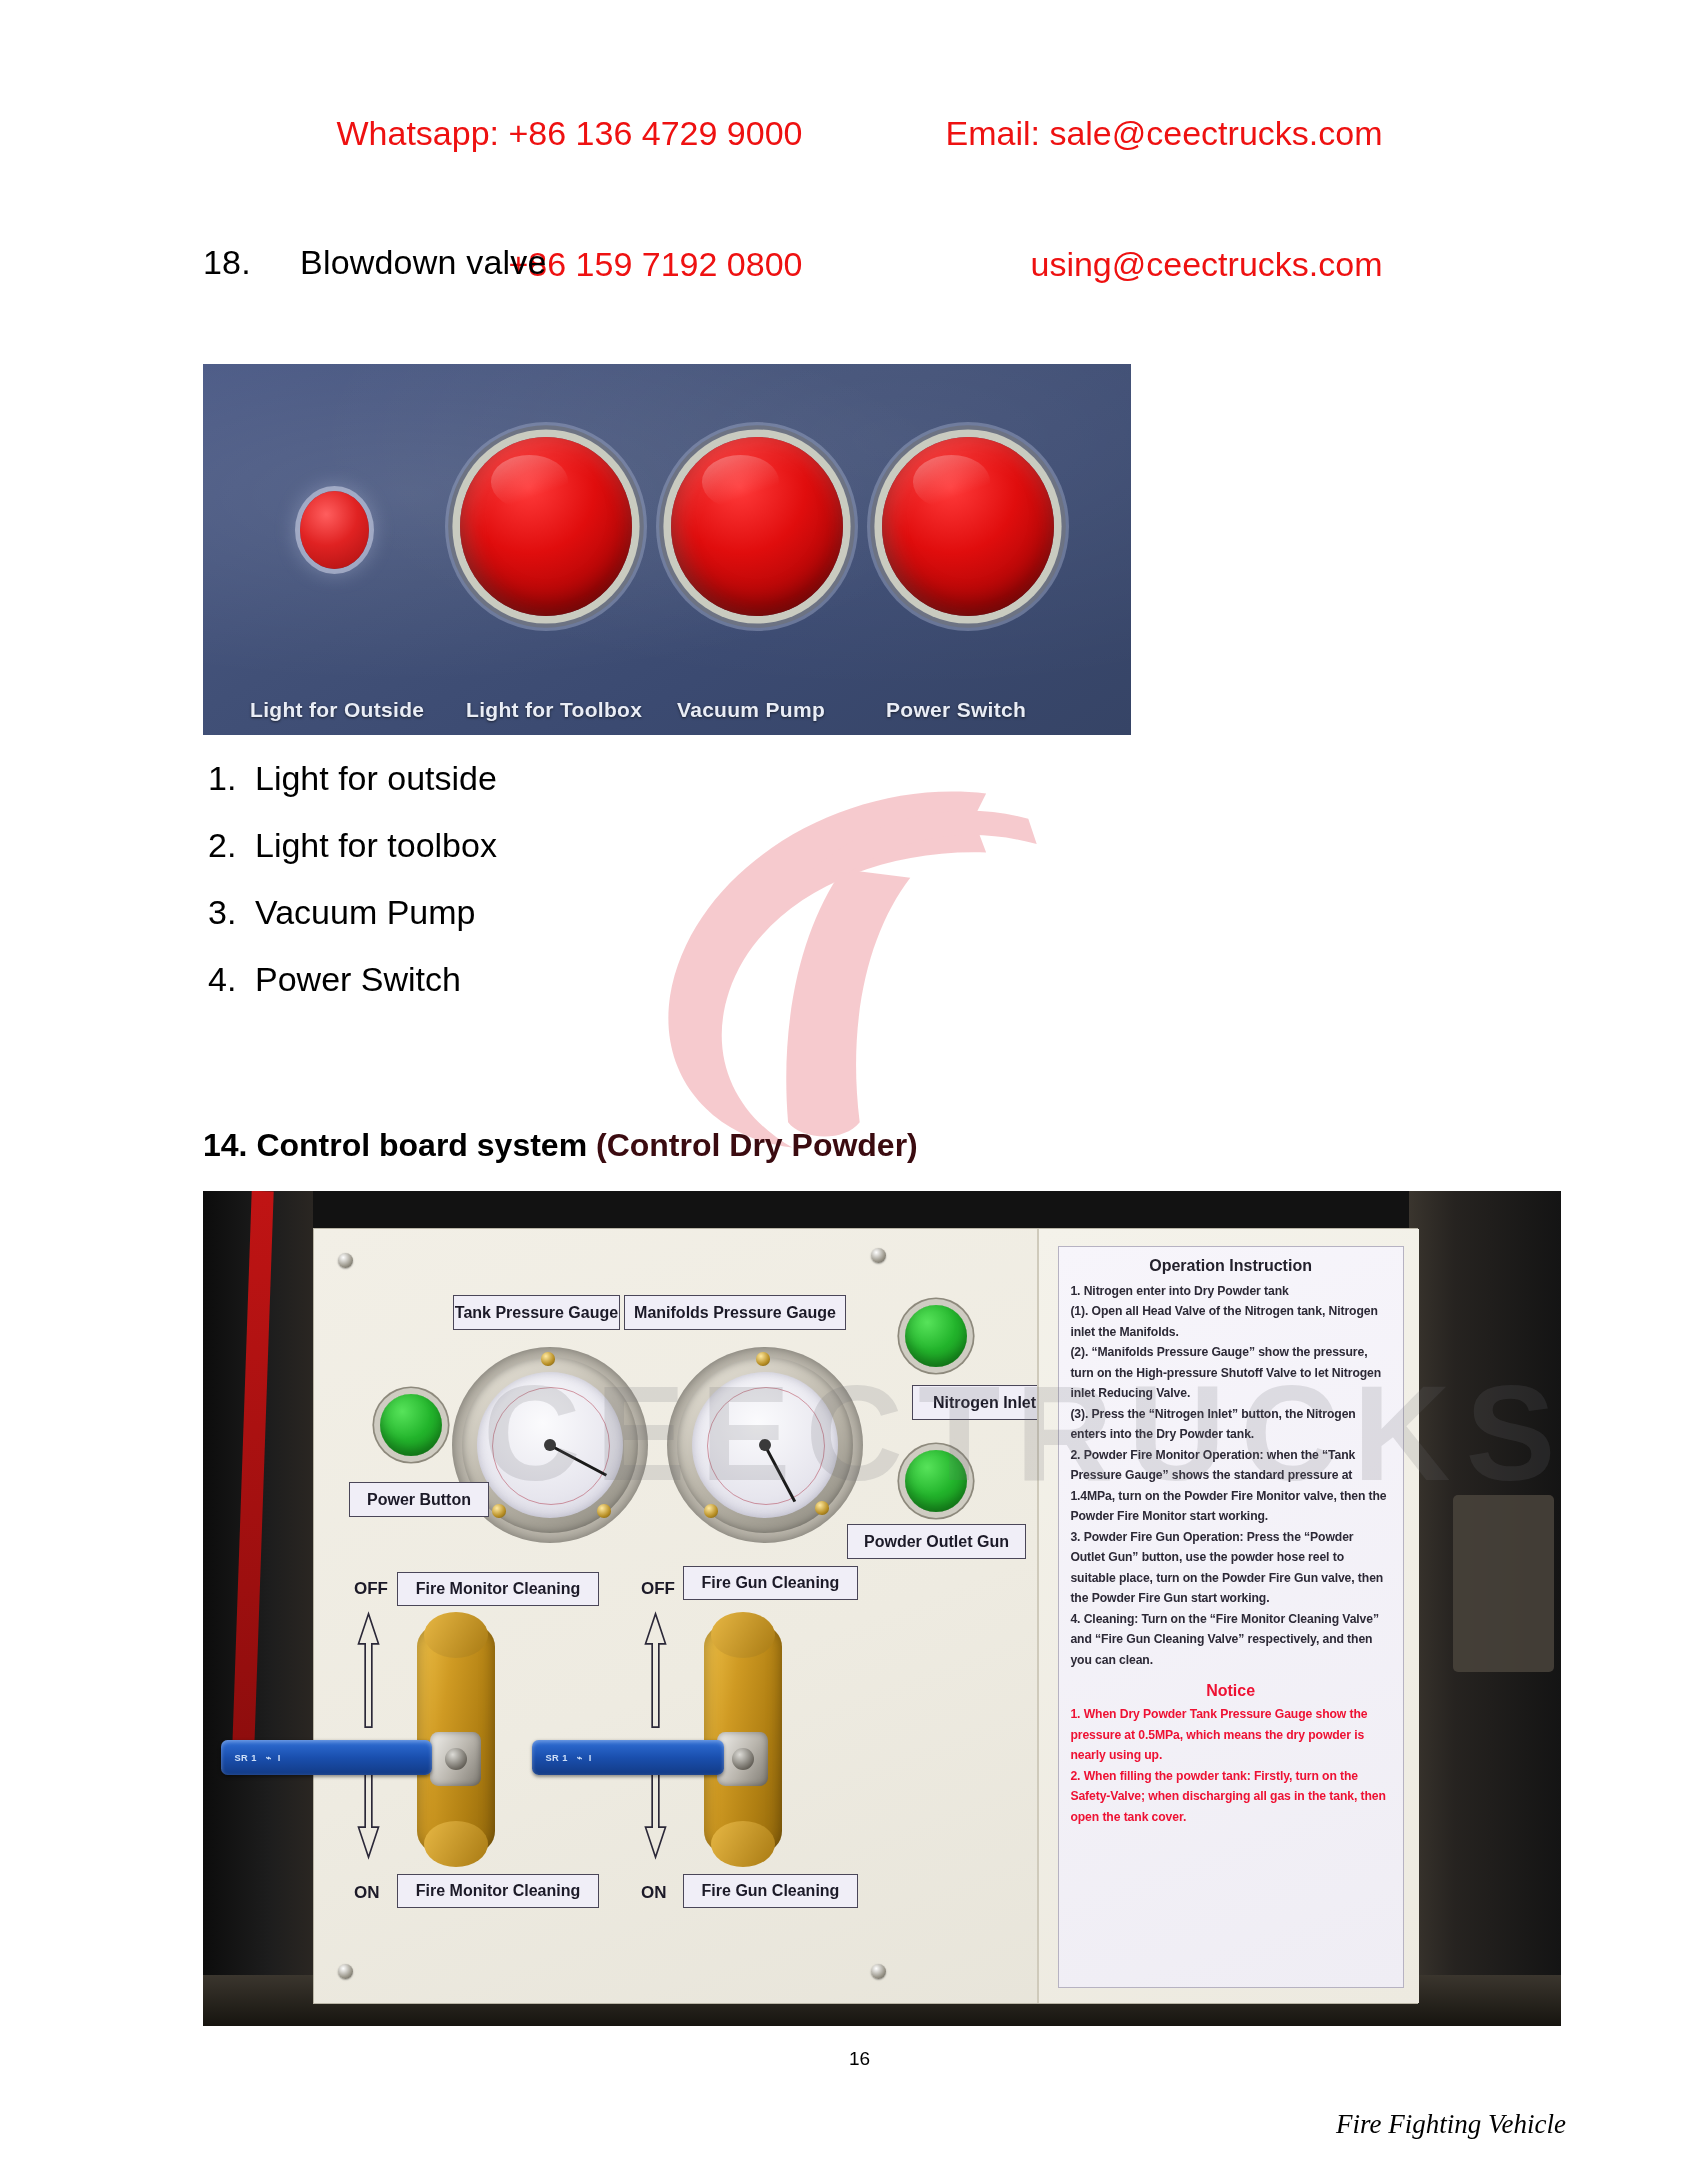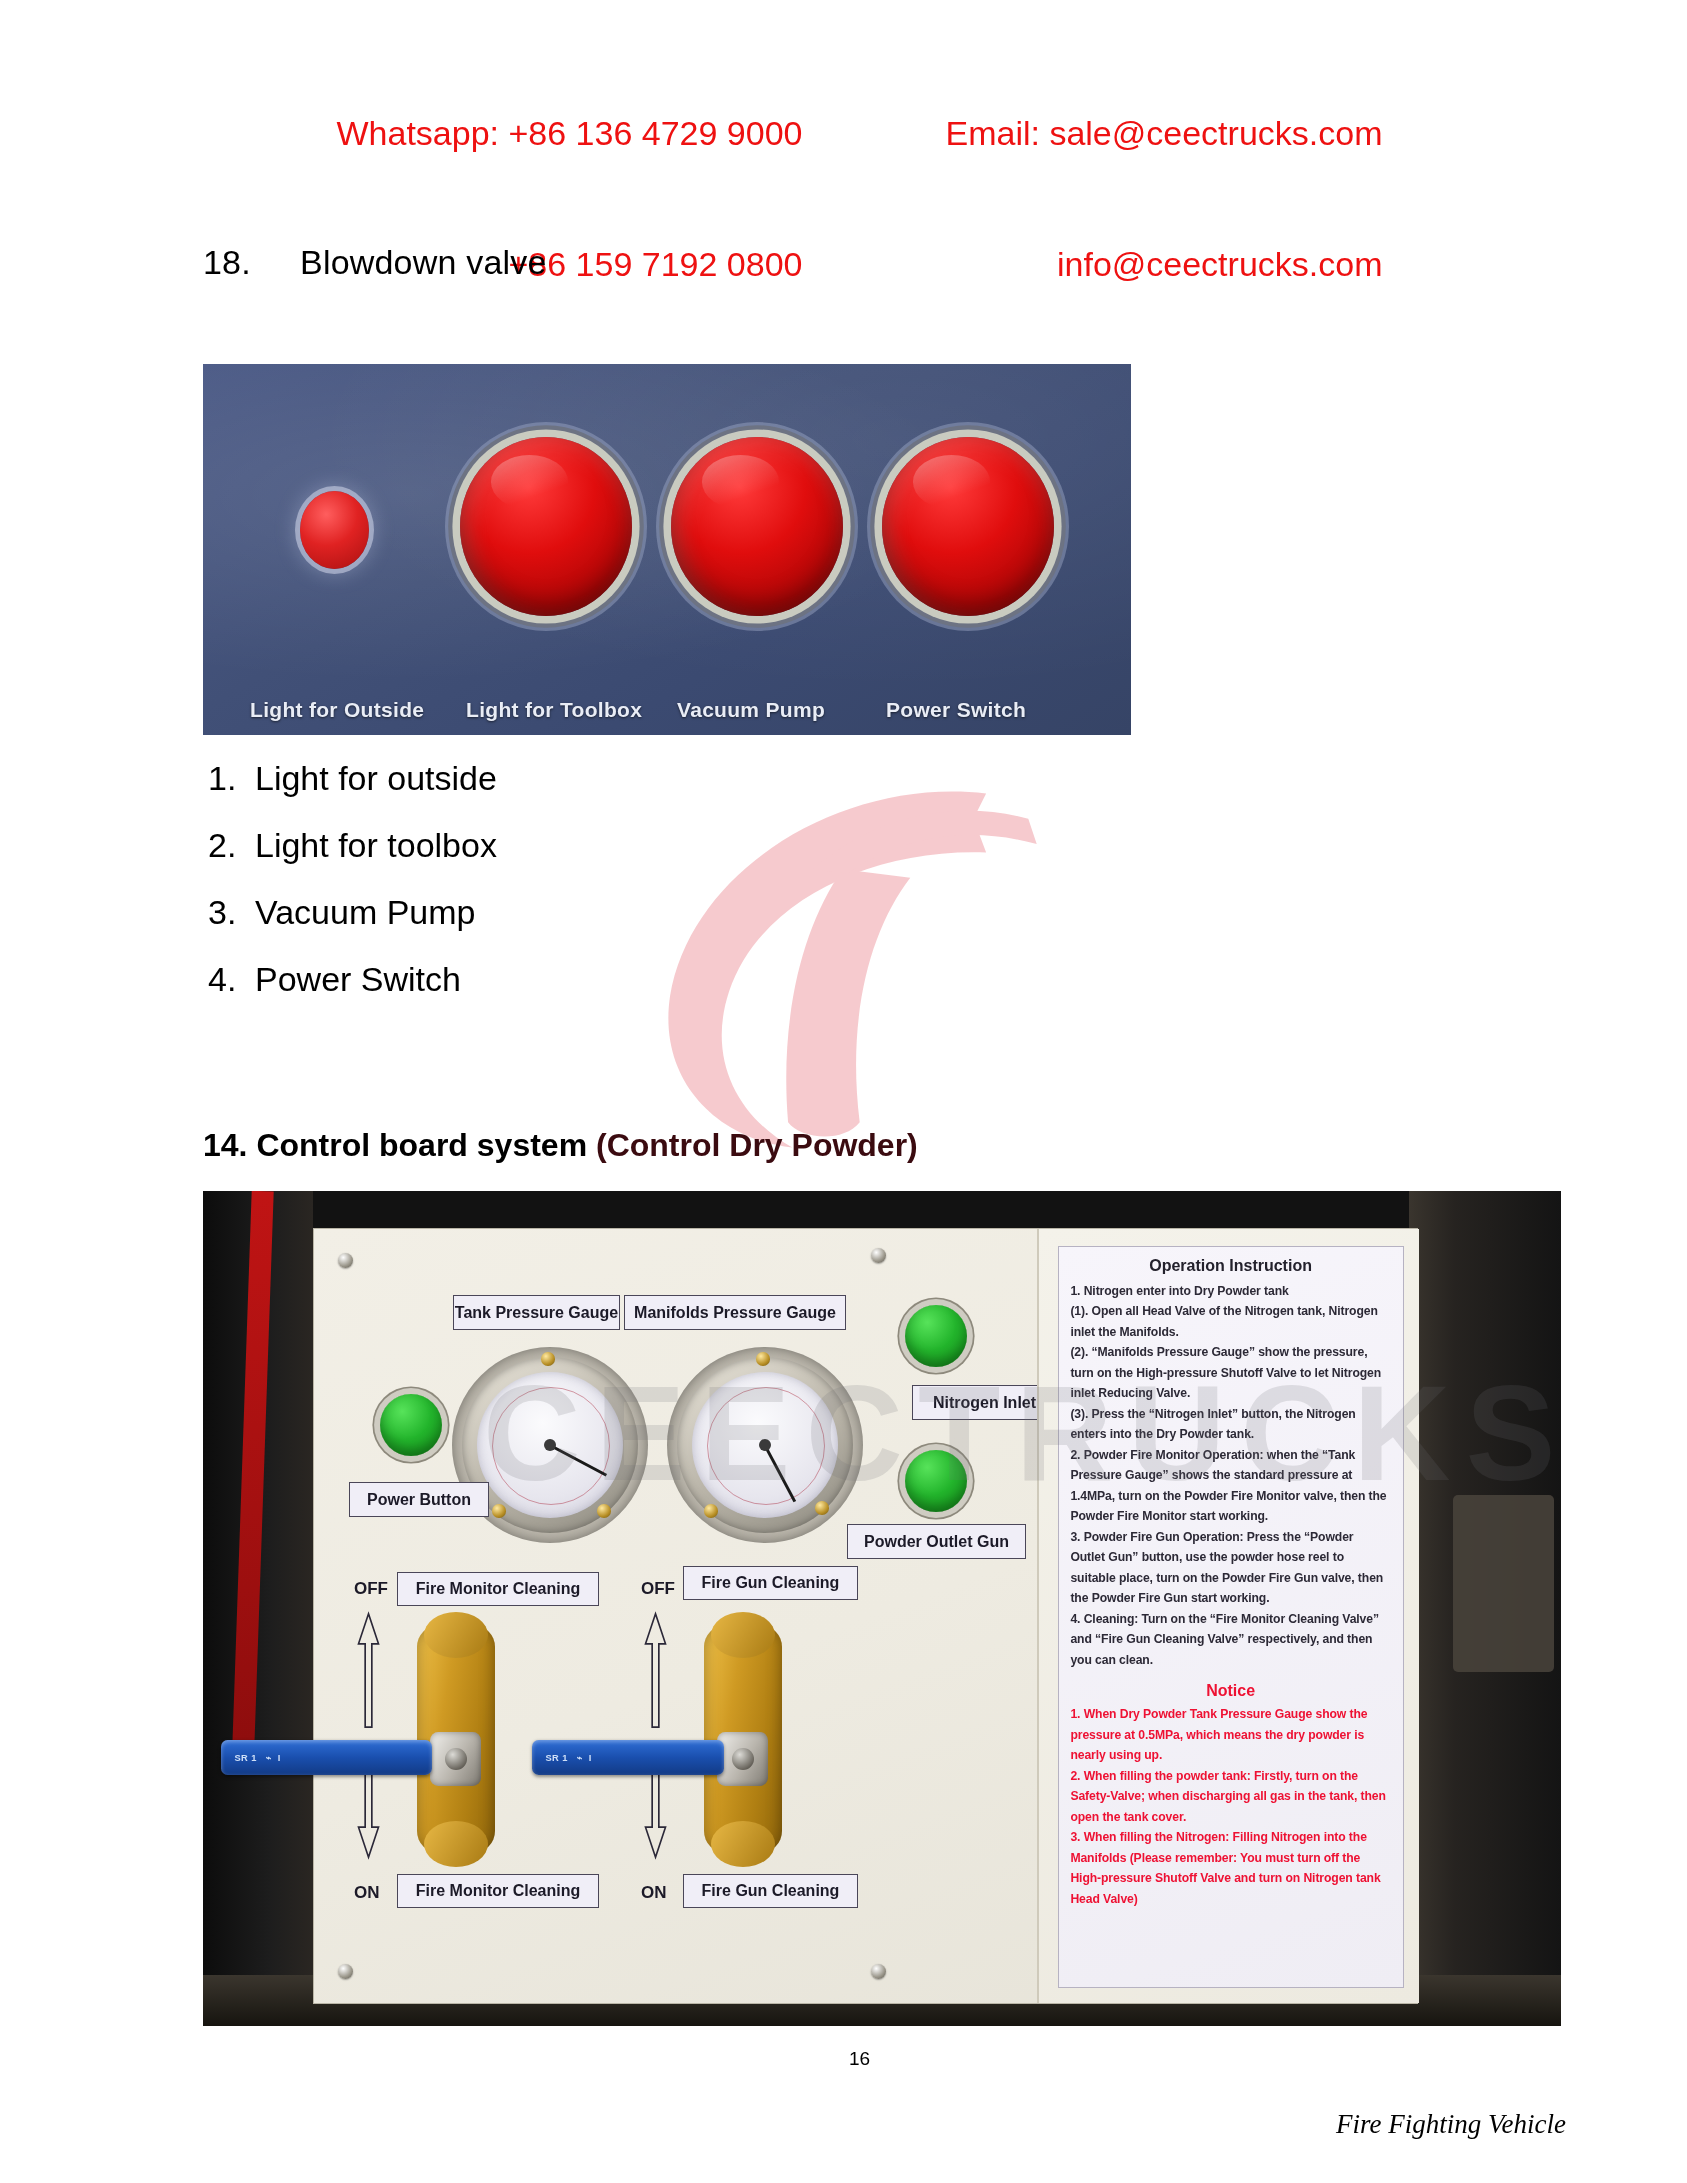--- a/index.html
+++ b/index.html
@@ -262,21 +262,21 @@
 
 <div class="page">
 
   <div class="doc-header">
     <div class="hdr-col left">
       <div>Whatsapp: +86 136 4729 9000</div>
       <div>+86 159 7192 0800</div>
     </div>
     <div class="hdr-col right">
       <div>Email: sale@ceectrucks.com</div>
-      <div>info@ceectrucks.com</div>
+      <div>using@ceectrucks.com</div>
     </div>
   </div>
 
   <div class="watermark">
     <svg viewBox="0 0 560 480" width="472" height="405" aria-hidden="true">
       <path d="M470 30 C300 10 120 120 95 270 C80 370 150 440 240 450 C170 410 140 340 165 265 C200 160 330 95 470 100 L455 60 Z" fill="#f6c8cc"></path>
       <path d="M300 120 C250 190 225 300 235 420 C250 440 300 445 320 420 C305 300 330 195 380 130 Z" fill="#f6c8cc"></path>
       <path d="M520 60 C430 35 330 60 265 120 L305 125 C370 80 450 68 530 90 Z" fill="#f6c8cc"></path>
     </svg>
   </div>
@@ -417,21 +417,20 @@
           <div class="iline">(1). Open all Head Valve of the Nitrogen tank, Nitrogen inlet the Manifolds.</div>
           <div class="iline">(2). “Manifolds Pressure Gauge” show the pressure, turn on the High-pressure Shutoff Valve to let Nitrogen inlet Reducing Valve.</div>
           <div class="iline">(3). Press the “Nitrogen Inlet” button, the Nitrogen enters into the Dry Powder tank.</div>
           <div class="iline">2. Powder Fire Monitor Operation: when the “Tank Pressure Gauge” shows the standard pressure at 1.4MPa, turn on the Powder Fire Monitor valve, then the Powder Fire Monitor start working.</div>
           <div class="iline">3. Powder Fire Gun Operation: Press the “Powder Outlet Gun” button, use the powder hose reel to suitable place, turn on the Powder Fire Gun valve, then the Powder Fire Gun start working.</div>
           <div class="iline">4. Cleaning: Turn on the “Fire Monitor Cleaning Valve” and “Fire Gun Cleaning Valve” respectively, and then you can clean.</div>
 
           <div class="ntitle">Notice</div>
           <div class="nline">1. When Dry Powder Tank Pressure Gauge show the pressure at 0.5MPa, which means the dry powder is nearly using up.</div>
           <div class="nline">2. When filling the powder tank: Firstly, turn on the Safety-Valve; when discharging all gas in the tank, then open the tank cover.</div>
-          <div class="nline">3. When filling the Nitrogen: Filling Nitrogen into the Manifolds (Please remember: You must turn off the High-pressure Shutoff Valve and turn on Nitrogen tank Head Valve)</div>
         </div>
       </div>
 
     </div>
   </div>
 
   <div class="pagenum">16</div>
   <div class="footer-right">Fire Fighting Vehicle</div>
 
 </div>

